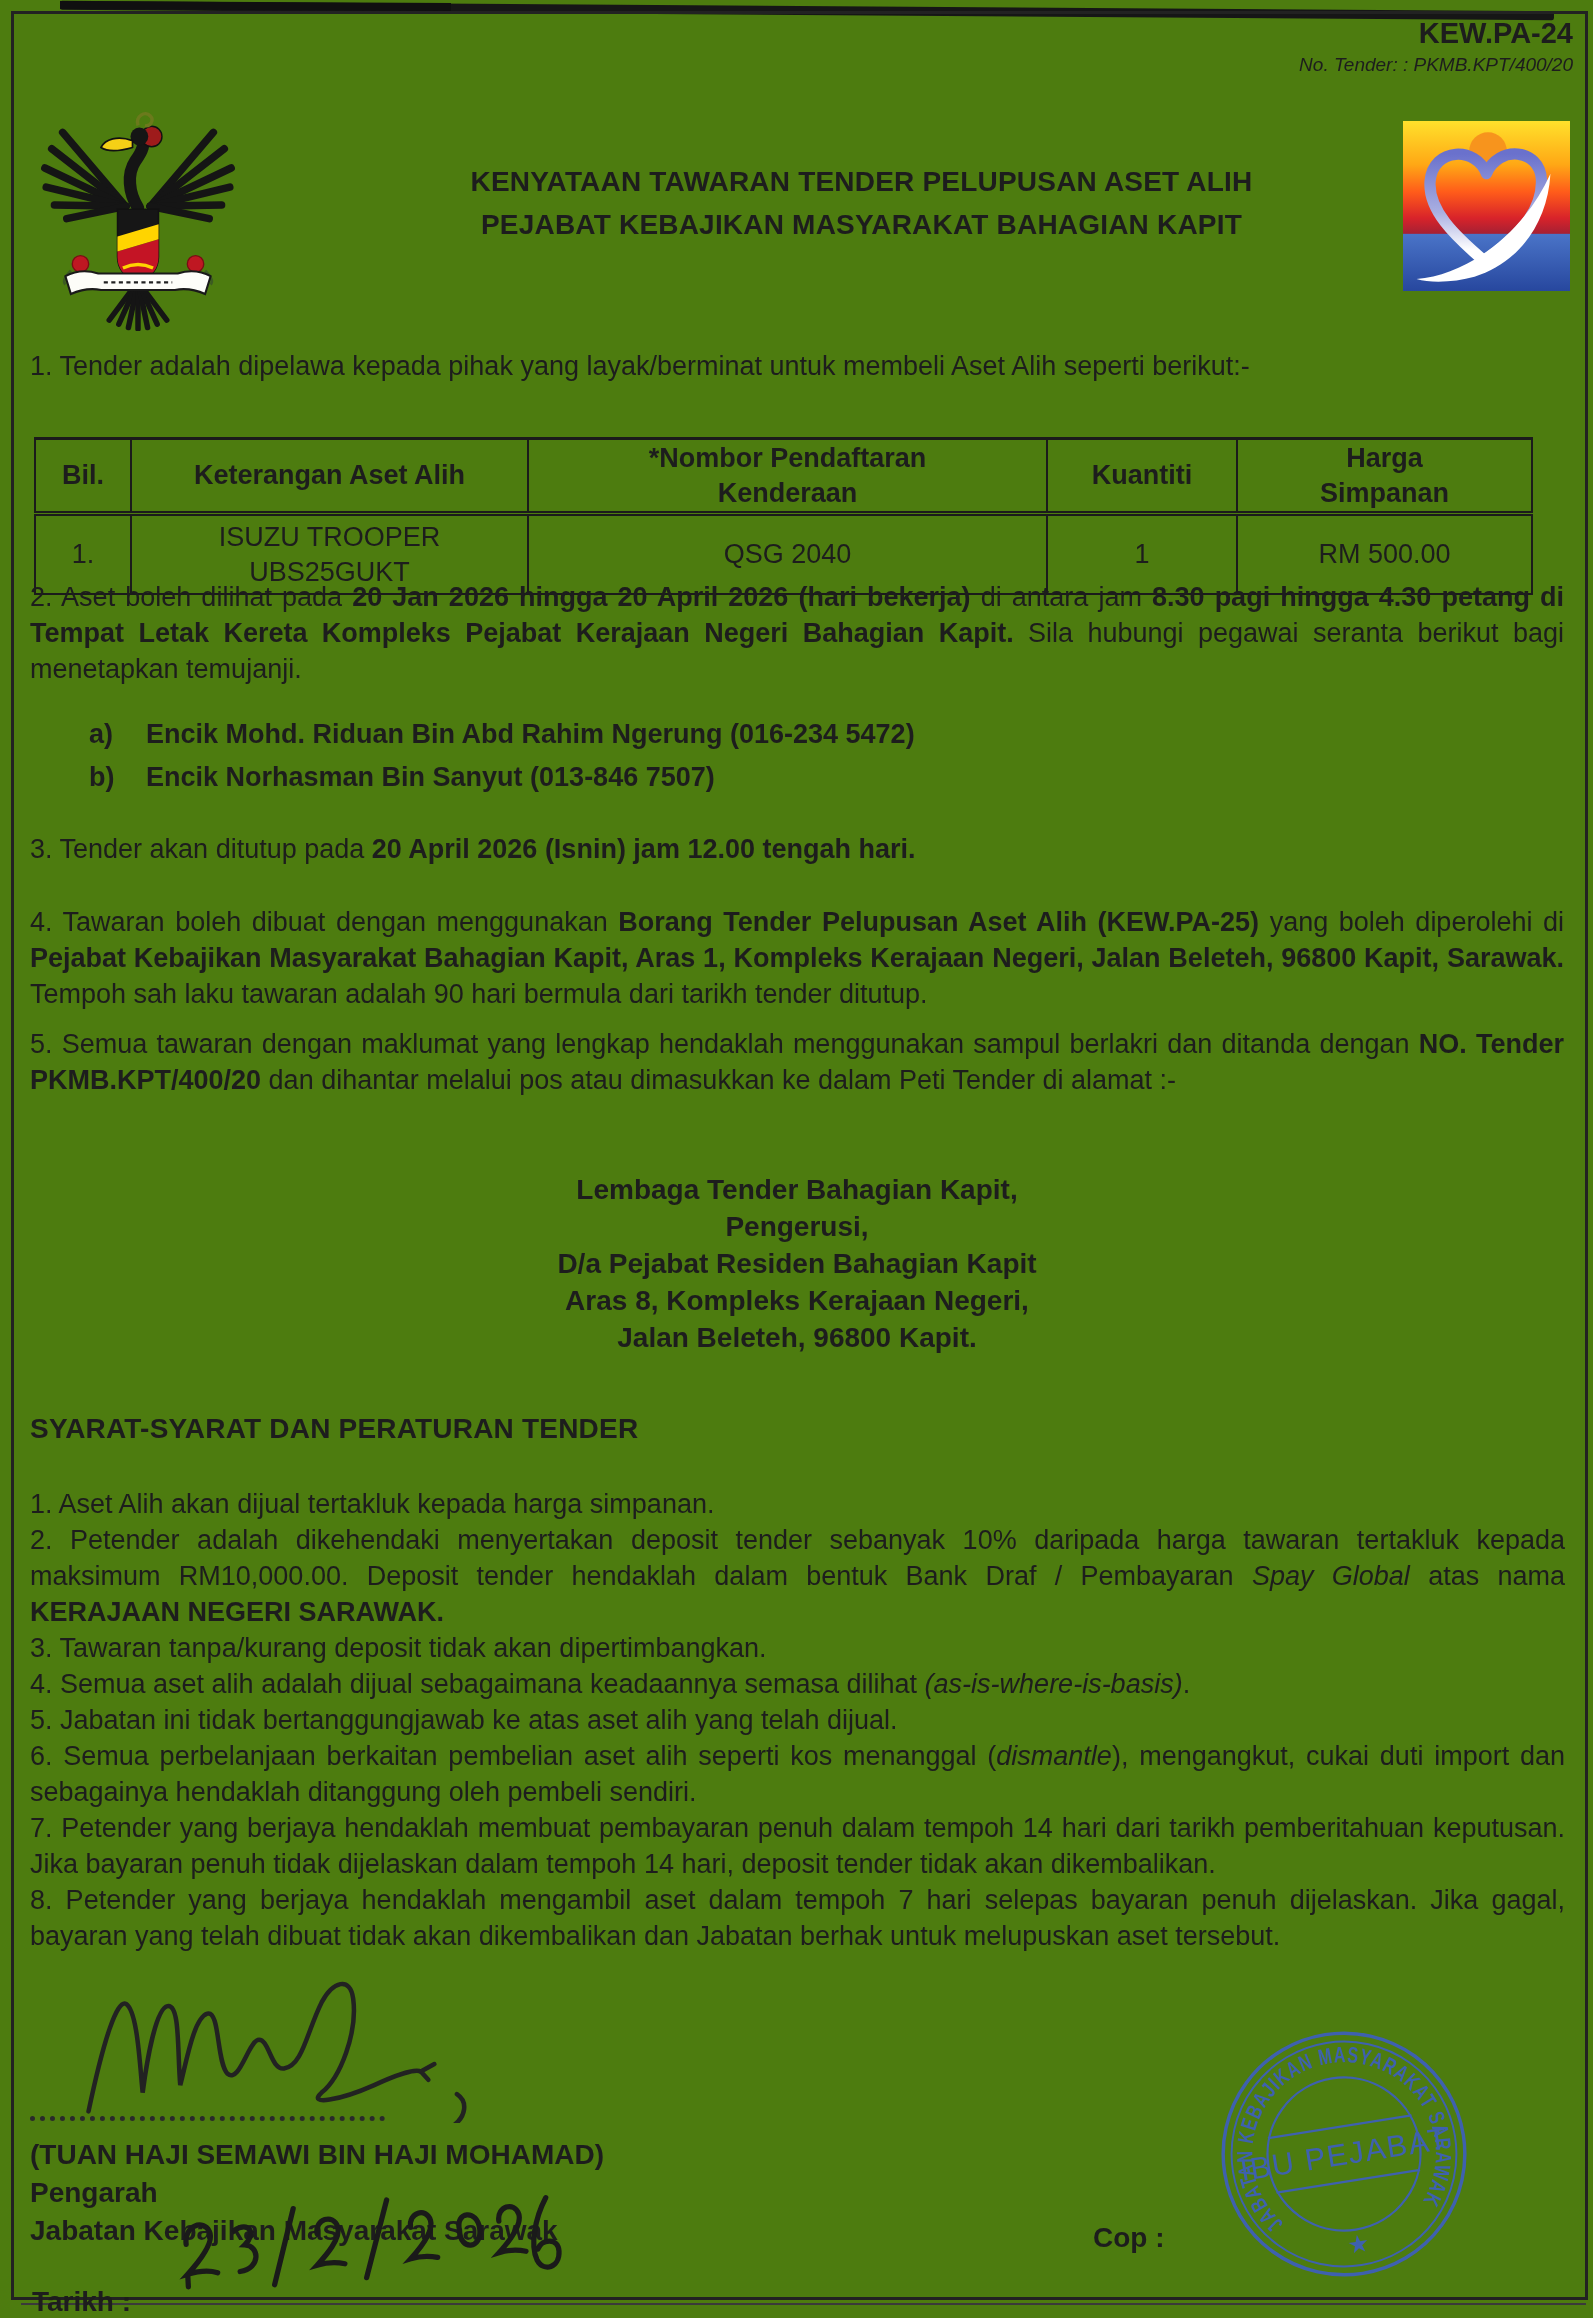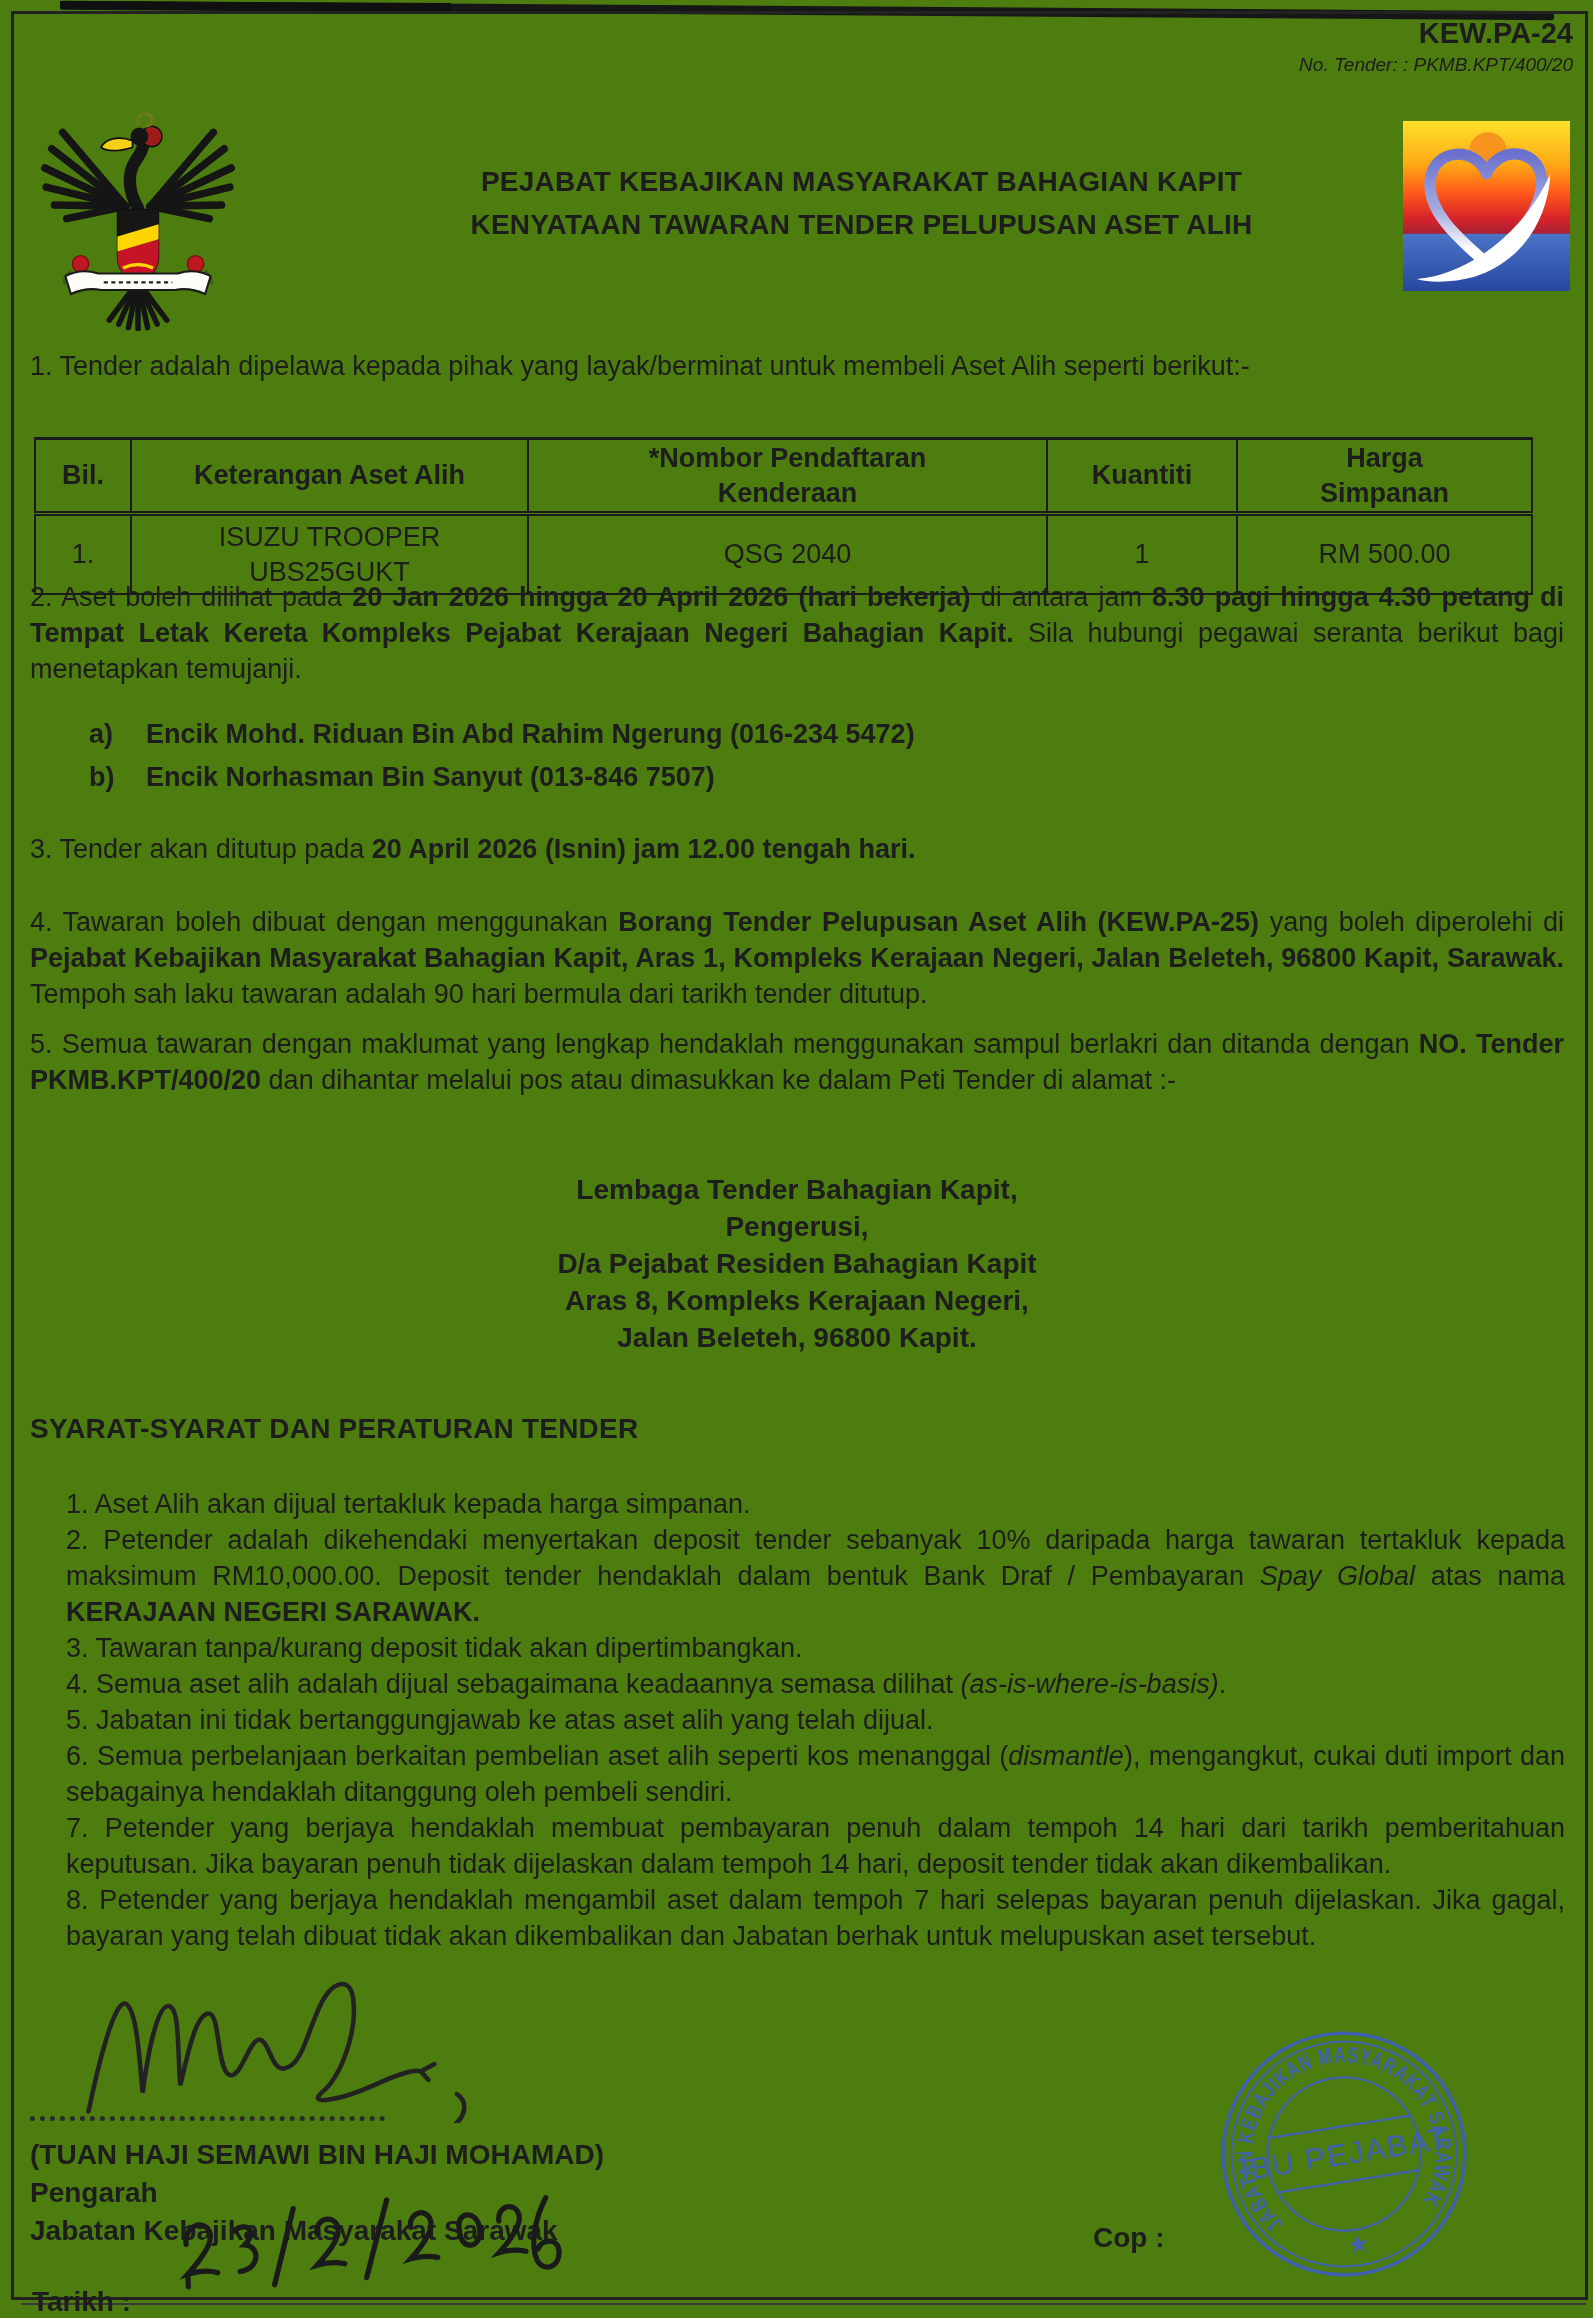--- a/index.html
+++ b/index.html
@@ -27,21 +27,21 @@
   .para2{left:30px;top:579px;width:1534px;}
   .contacts{left:89px;top:716px;font-size:27px;font-weight:bold;}
   .contact-row{display:flex;margin-bottom:6.8px;line-height:36px;}
   .contact-prefix{width:57px;flex:none;}
   .para3{left:30px;top:831px;width:1534px;}
   .para4{left:30px;top:904px;width:1534px;}
   .para5{left:30px;top:1026px;width:1534px;}
   .address{left:30px;top:1171px;width:1534px;text-align:center;font-weight:bold;font-size:28px;line-height:37px;}
   .cond-heading{left:30px;top:1413px;font-size:28px;font-weight:bold;letter-spacing:0.2px;}
   .conditions{left:30px;top:1486px;width:1535px;}
-  .conditions p{font-size:27px;line-height:36px;text-align:justify;margin-left:36px;}
+  .conditions p{font-size:27px;line-height:36px;text-align:justify;}
   .signature-svg{left:81px;top:1972px;width:406px;height:151px;}
   .dotted{left:30px;top:2116px;width:355px;height:0;border-top:5.3px dotted #2a2a2a;}
   .signatory{left:30px;top:2136px;font-size:28px;font-weight:bold;line-height:38px;}
   .tarikh{left:32px;top:2244px;font-size:28px;font-weight:bold;margin-top:42px;}
   .date-hand{left:154px;top:2194px;width:410px;height:105px;transform:rotate(-3deg);}
   .cop{left:1093px;top:2222px;font-size:28px;font-weight:bold;}
   .stamp{left:1214px;top:2024px;width:260px;height:260px;opacity:.88;}
 </style>
 </head>
 <body>
@@ -90,22 +90,22 @@
       <line x1="150" y1="258" x2="192" y2="314"></line>
     </g>
     <circle cx="66" cy="232" r="12" fill="#bf1722" stroke="#7a0d14" stroke-width="2"></circle>
     <circle cx="234" cy="232" r="12" fill="#bf1722" stroke="#7a0d14" stroke-width="2"></circle>
     <path d="M52 242 C 44 250 40 258 44 262 M248 242 C 256 250 260 258 256 262" fill="none" stroke="#3c5b22" stroke-width="4"></path>
     <path d="M44 250 Q66 238 92 246 L208 246 Q234 238 256 250 L248 276 Q226 266 204 270 L96 270 Q74 266 52 276 Z" fill="#fdfdf8" stroke="#1a1a1a" stroke-width="3"></path>
     <line x1="100" y1="259" x2="200" y2="259" stroke="#222" stroke-width="3" stroke-dasharray="6 5"></line>
   </svg>
 
   <div class="abs title">
+    <div>KENYATAAN TAWARAN TENDER PELUPUSAN ASET ALIH</div>
     <div>PEJABAT KEBAJIKAN MASYARAKAT BAHAGIAN KAPIT</div>
-    <div>KENYATAAN TAWARAN TENDER PELUPUSAN ASET ALIH</div>
   </div>
 
   <svg class="abs dept-logo" viewBox="0 0 222 226" aria-hidden="true">
     <defs>
       <linearGradient id="sky" x1="0" y1="0" x2="0" y2="1">
         <stop offset="0" stop-color="#ffe12b"></stop>
         <stop offset="0.38" stop-color="#ffa815"></stop>
         <stop offset="0.62" stop-color="#ff5c1a"></stop>
         <stop offset="0.85" stop-color="#d8232a"></stop>
         <stop offset="1" stop-color="#a02035"></stop>

